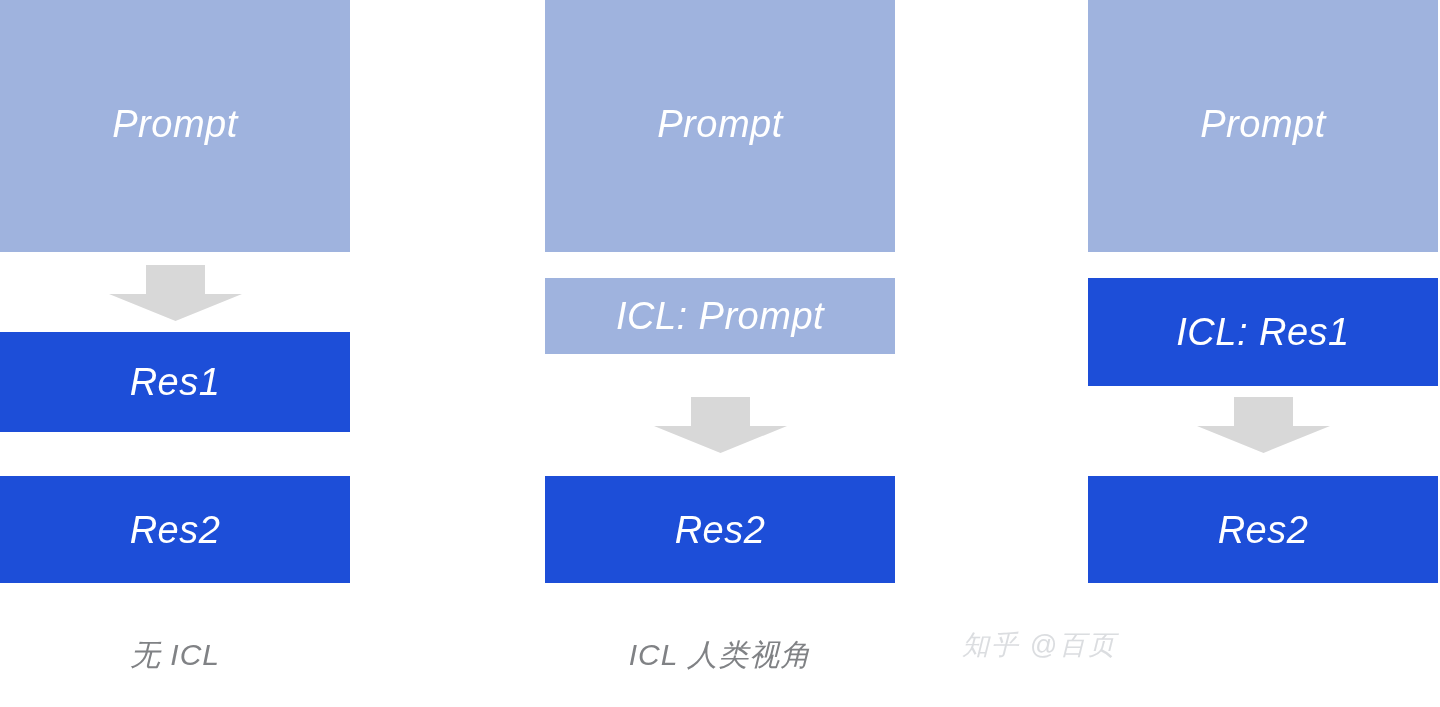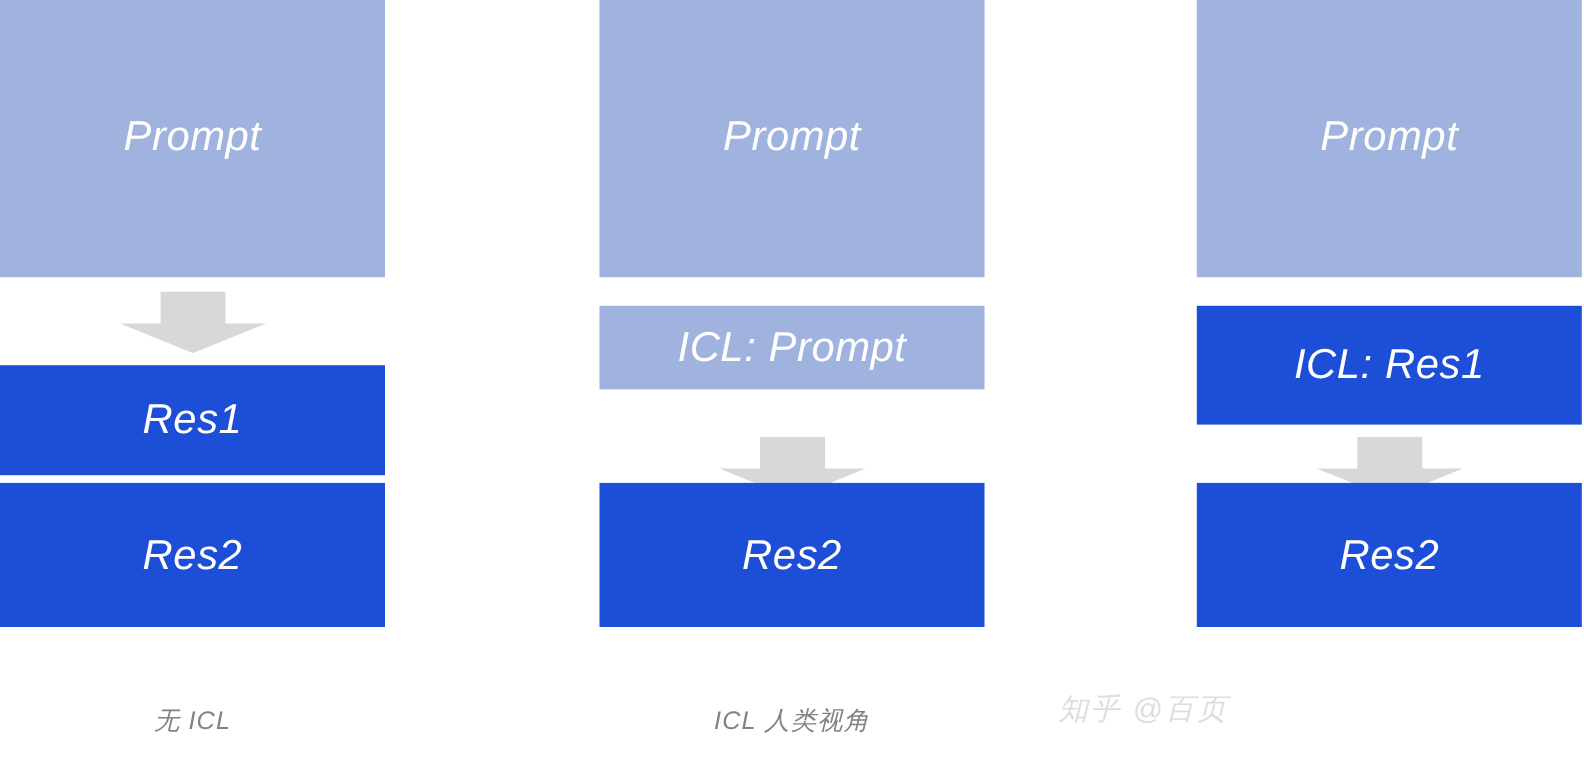--- a/index.html
+++ b/index.html
@@ -50,21 +50,21 @@
     box-sizing: border-box;
   }
   .box-blue   { background: #9fb3de; }
   .box-orange { background: #1d4ed8; }
 
   
   .row-prompt      { top: -4px;  height: 256px; }
   .row-mid-blue    { top: 278px; height: 76px; }
   .row-mid-orange  { top: 278px; height: 108px; }
   .row-res1        { top: 332px; height: 100px; }
-  .row-res2        { top: 439px; height: 131px; text-align: right; }
+  .row-res2        { top: 476px; height: 107px; text-align: right; }
 
   
   .arrow {
     position: absolute;
     left: 109px;
     width: 133px;
     height: 56px;
   }
   .arrow svg { display: block; width: 133px; height: 56px; }
 
@@ -76,21 +76,21 @@
   .caption {
     position: absolute;
     left: 0;
     width: 350px;
     top: 620px;
     height: 70px;
     display: flex;
     align-items: center;
     justify-content: center;
     color: #808285;
-    font-size: 23px;
+    font-size: 30px;
     font-weight: 400;
     letter-spacing: 1px;
     white-space: nowrap;
   }
 
   
   #watermark {
     position: absolute;
     left: 962px;
     top: 627px;

